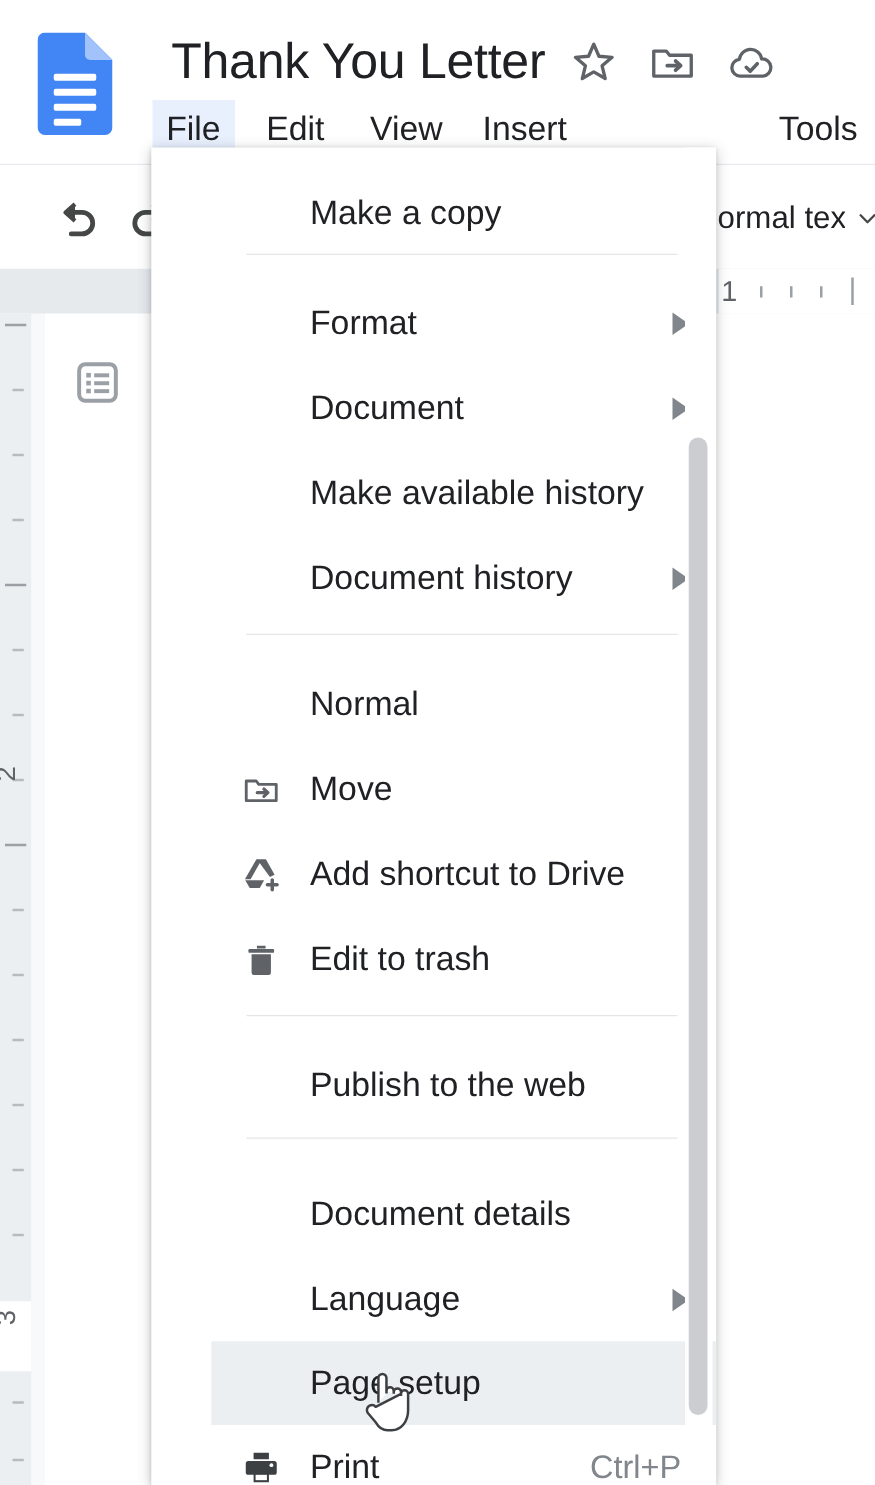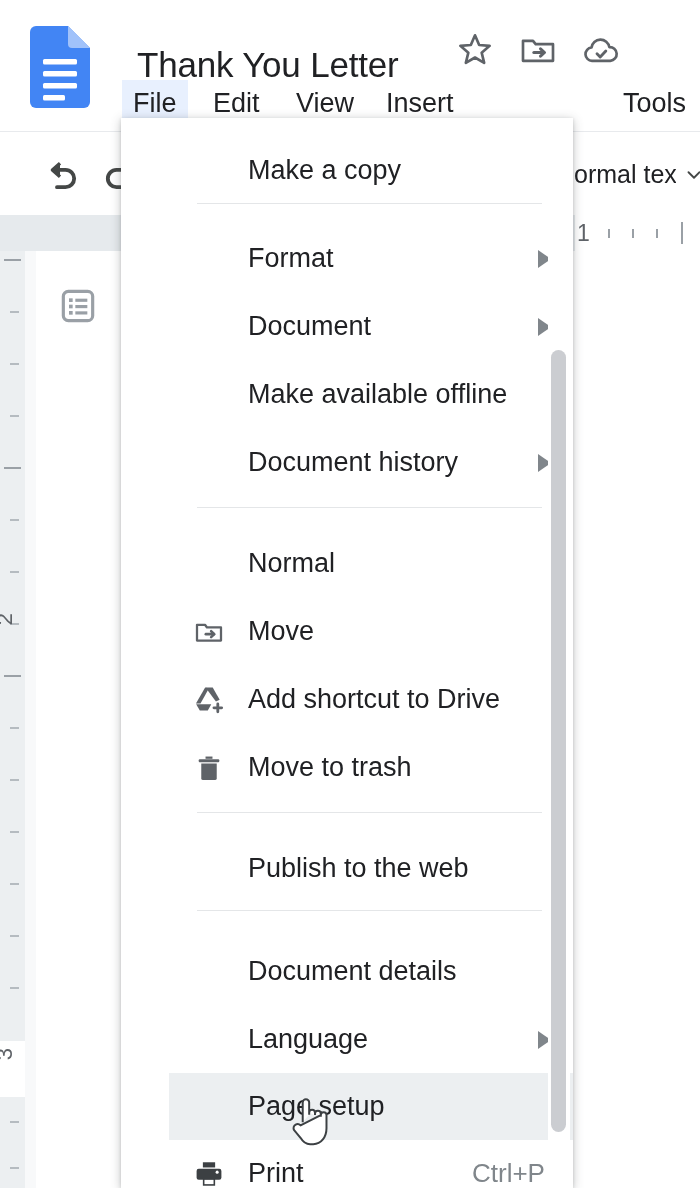--- a/index.html
+++ b/index.html
@@ -9,22 +9,22 @@
     background: #ffffff;
     overflow: hidden;
   }
   #app { position: relative; width: 700px; height: 1188px; background:#fff; }
 
   
   #header { position:absolute; left:0; top:0; width:700px; height:130px; background:#fff; }
 
   #docs-logo { position:absolute; left:30px; top:26px; width:60px; height:82px; }
   #doc-title {
-    position:absolute; left:137px; top:42px; height:46px;
-    font-size:35px; color:#202124; line-height:46px; white-space:nowrap;
+    position:absolute; left:137px; top:26px; height:46px;
+    font-size:40px; color:#202124; line-height:46px; white-space:nowrap;
     letter-spacing:-0.2px;
   }
   .hdr-icon { position:absolute; top:30px; width:40px; height:40px; cursor:pointer; }
   #star-icon  { left:455px; }
   #move-icon  { left:518px; }
   #cloud-icon { left:581px; }
 
   
   #menubar { position:absolute; left:0; top:80px; width:700px; height:50px; }
   .menu-btn {
@@ -225,21 +225,21 @@
       <span class="lbl">Format</span>
       <span class="arr"></span>
     </div>
 
     <div class="mi" style="top:175px">
       <span class="lbl">Document</span>
       <span class="arr"></span>
     </div>
 
     <div class="mi" style="top:243px">
-      <span class="lbl">Make available offline</span>
+      <span class="lbl">Make available history</span>
     </div>
 
     <div class="mi" style="top:311px">
       <span class="lbl">Document history</span>
       <span class="arr"></span>
     </div>
     <div class="sep" style="top:389px"></div>
 
     <div class="mi" style="top:412px">
       <span class="lbl">Normal</span>
@@ -269,21 +269,21 @@
     </div>
 
     <div class="mi" style="top:616px">
       <span class="ico">
         <svg width="32" height="32" viewBox="0 0 24 24">
           <path d="M9.4 3.4h5.2v1.7H9.4z" fill="#5f6368"></path>
           <rect x="4.3" y="5.4" width="15.4" height="2.3" rx="0.7" fill="#5f6368"></rect>
           <path d="M6.2 8.6h11.6v11a1.4 1.4 0 0 1-1.4 1.4H7.6a1.4 1.4 0 0 1-1.4-1.4z" fill="#5f6368"></path>
         </svg>
       </span>
-      <span class="lbl">Move to trash</span>
+      <span class="lbl">Edit to trash</span>
     </div>
     <div class="sep" style="top:694px"></div>
 
     <div class="mi" style="top:717px">
       <span class="lbl">Publish to the web</span>
     </div>
     <div class="sep" style="top:792px"></div>
 
     <div class="mi" style="top:820px">
       <span class="lbl">Document details</span>

